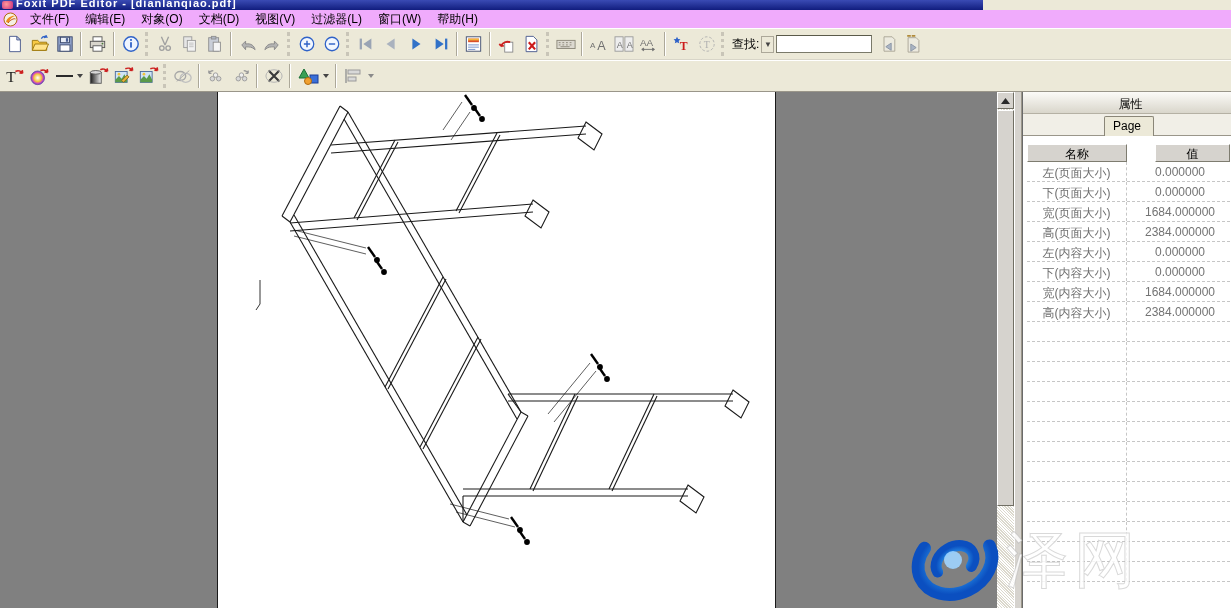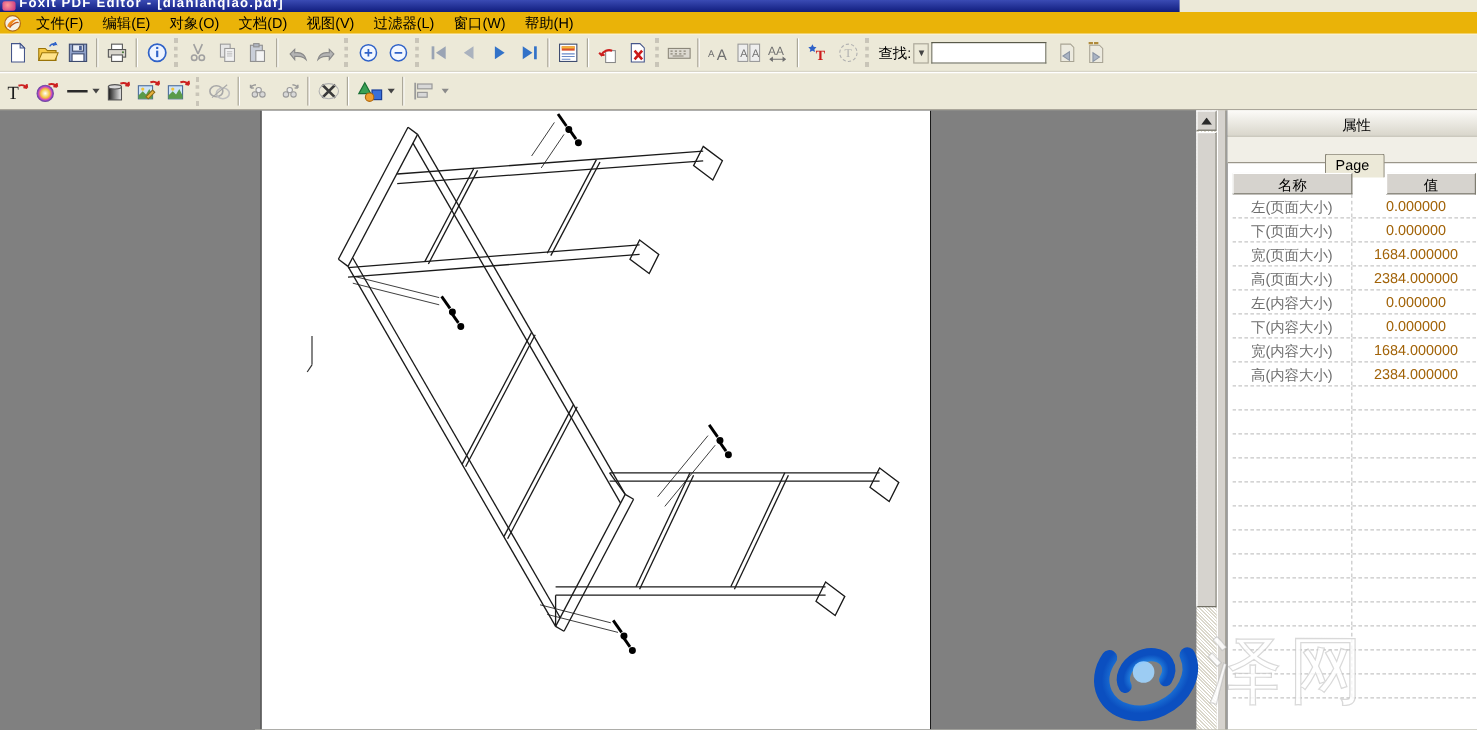--- a/index.html
+++ b/index.html
@@ -10,21 +10,21 @@
   .titlebar { position:absolute; left:0; top:0; width:983px; height:10px;
     background:linear-gradient(180deg,#3a4bb4 0%,#111d7e 100%); overflow:hidden;
     display:flex; align-items:flex-start; }
   .titlebar .tb-ico { width:11px; height:8px; margin:1px 3px 0 2px;
     background:radial-gradient(circle at 40% 40%,#ff9a9a,#c42a7c); border-radius:2px; }
   .titlebar .tb-text { color:#fff; font-weight:bold; font-size:11px; line-height:15px;
     margin-top:-4px; letter-spacing:1px; white-space:nowrap; }
 
   
   .menubar { position:absolute; left:0; top:10px; width:1231px; height:19px;
-    background:#eab308; border-bottom:1px solid #ffffff; display:flex; align-items:center; }
+    background:#f0abfc; border-bottom:1px solid #ffffff; display:flex; align-items:center; }
   .menubar .doc-ico { width:15px; height:15px; margin:0 4px 0 3px; }
   .menu-item { font-size:12px; color:#000; padding:2px 8px; white-space:nowrap; cursor:default; }
 
   
   .tbrow { position:absolute; left:0; width:1231px; background:#ece9d8; display:flex;
     align-items:center; padding-left:2px; }
   .tb1 { top:29px; height:31px; border-bottom:1px solid #d8d5c8; }
   .tb2 { top:60px; height:32px; border-bottom:1px solid #9a968a; box-shadow:0 1px 0 #fff inset; }
   .btn { width:25px; height:25px; display:flex; align-items:center; justify-content:center;
     border:1px solid transparent; flex:0 0 auto; }
@@ -56,33 +56,33 @@
 
   
   .splitter { position:absolute; left:1014px; top:0; width:8px; height:516px; background:#d6d3ce;
     border-left:1px solid #ffffff; border-right:1px solid #9a968a; }
 
   
   .panel { position:absolute; left:1022px; top:0; width:209px; height:516px; background:#ffffff;
     border-left:1px solid #6a6a6a; }
   .panel-caption { height:22px; background:linear-gradient(180deg,#fcfbf8 0%,#d9d6cb 100%);
     border-bottom:1px solid #b5b1a4; font-size:12px; color:#000; padding:4px 0 0 7px; }
-  .panel-tabs { height:22px; border-bottom:1px solid #9a968a; background:#f1efe7; padding:14px 0 0 4px; }
+  .panel-tabs { height:22px; border-bottom:1px solid #9a968a; background:#f1efe7; padding:2px 0 0 4px; }
   .panel-tab { display:inline-block; font-size:12px; padding:2px 12px 3px 8px; background:#ece9d8;
     border:1px solid #8a8678; border-bottom:none; border-radius:2px 2px 0 0; }
   .grid { position:absolute; left:4px; right:1px; top:52px; bottom:0; overflow:hidden; }
   .ghead { display:flex; height:18px;gap:28px; }
   .ghead .gcell { background:#d6d3ce; border:1px solid; border-color:#ffffff #7e7c70 #7e7c70 #ffffff;
     font-size:12px; color:#000; padding:1px 4px; overflow:hidden; white-space:nowrap; }
   .gc-name { width:100px; flex:0 0 auto; }
   .gc-val { flex:1 1 auto; }
   .prow { display:flex; height:20px; border-bottom:1px dashed #c6c6c6; font-size:12px; }
   .prow .pname { width:100px; flex:0 0 auto; color:#6e6e6e; padding:3px 2px 0 2px;
     border-right:1px dashed #c6c6c6; overflow:hidden; white-space:nowrap; }
-  .prow .pval { flex:1 1 auto; color:#a16207; padding:3px 2px 0 5px; overflow:hidden; white-space:nowrap; }
+  .prow .pval { flex:1 1 auto; color:#737373; padding:3px 2px 0 5px; overflow:hidden; white-space:nowrap; }
 
   
   .watermark { position:absolute; left:903px; top:516px; width:250px; height:92px; z-index:60;
     pointer-events:none; }
   .wm-text { position:absolute; left:103px; top:8px; font-size:62px; line-height:72px;
     color:rgba(255,255,255,0.82); -webkit-text-stroke:1px rgba(170,170,170,0.45);
     letter-spacing:6px; white-space:nowrap; }
 </style>
 </head>
 <body>

